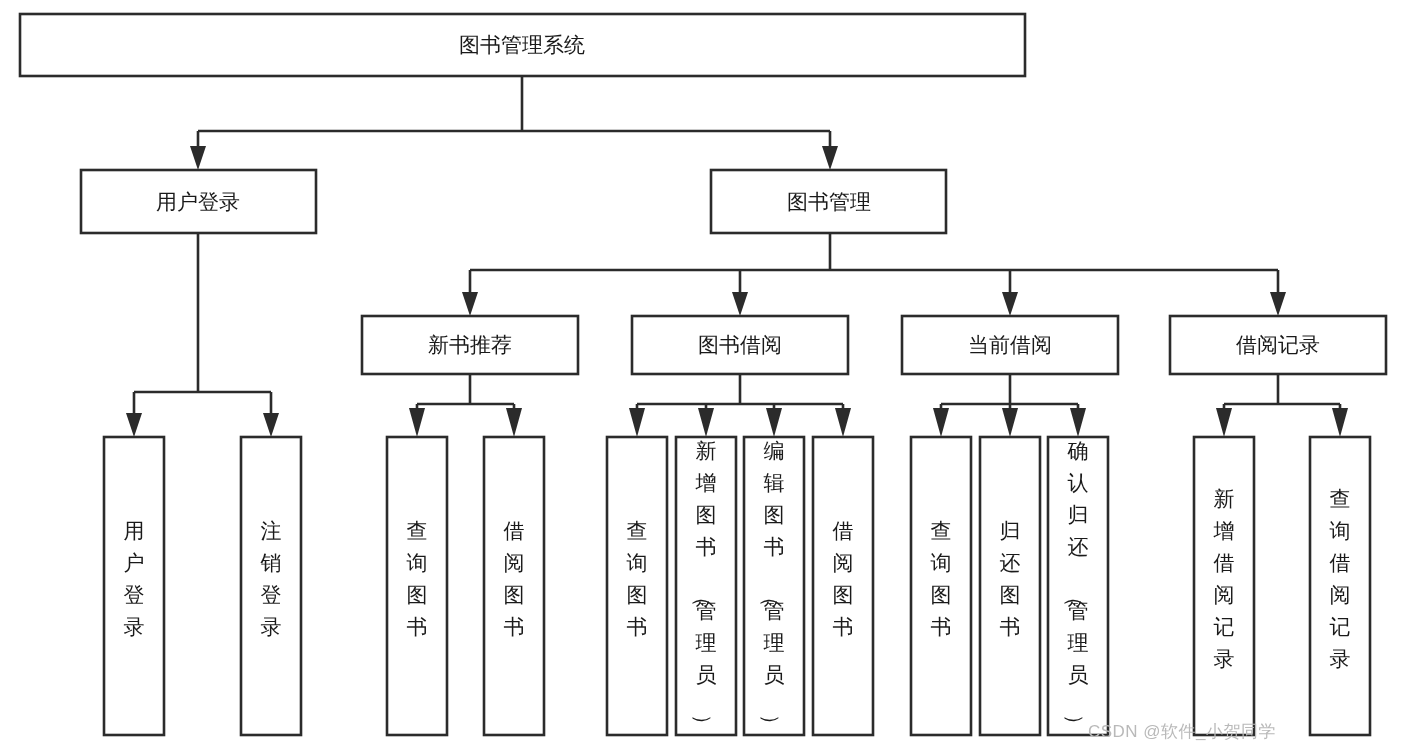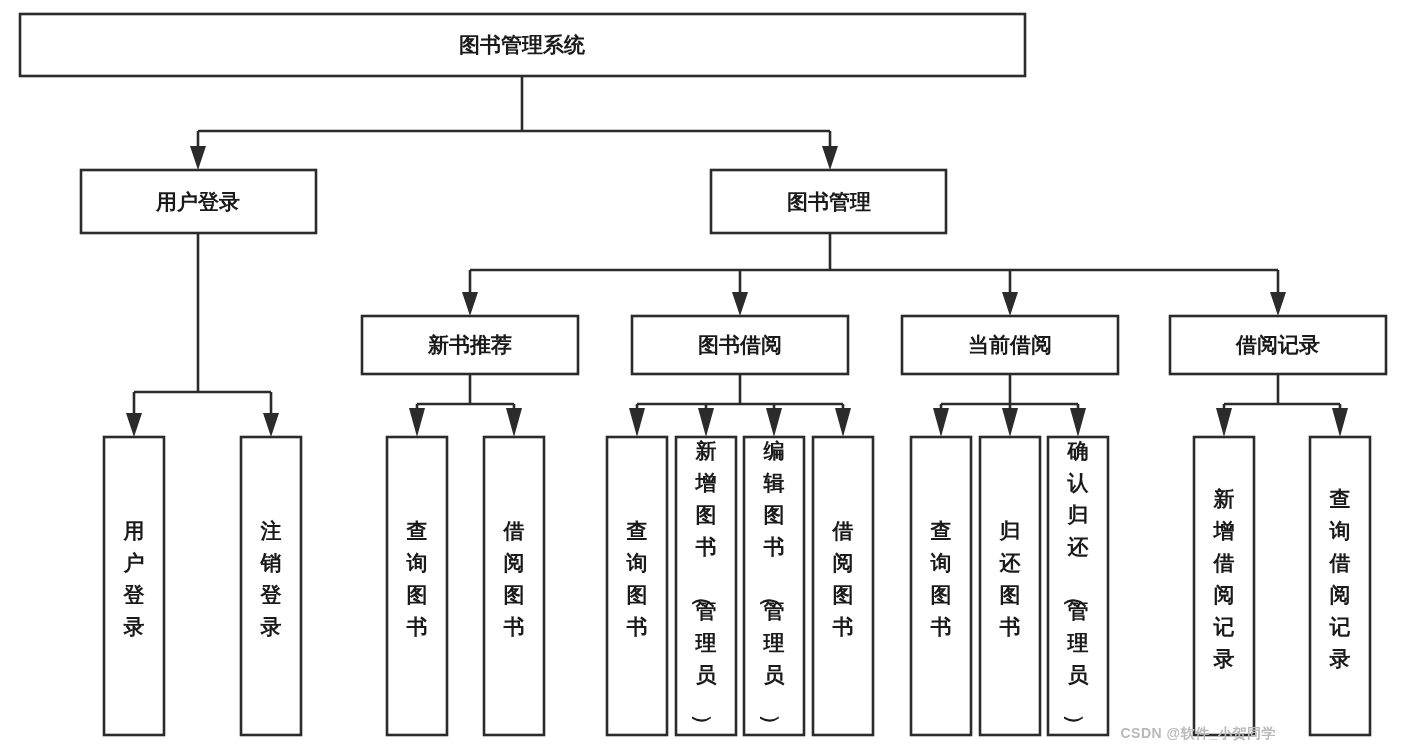--- a/index.html
+++ b/index.html
@@ -11,21 +11,20 @@
     width: 1405px;
     height: 747px;
     font-family: "Liberation Sans", "DejaVu Sans", sans-serif;
     overflow: hidden;
     position: relative;
   }
   #diagram-root {
     position: relative;
     width: 1284px;
     height: 747px;
-    font-weight: bold;
   }
   svg#tree-svg {
     position: absolute;
     left: 0;
     top: 0;
     width: 1405px;
     height: 747px;
     display: block;
   }
   .node-box {
@@ -54,21 +53,21 @@
     font-family: "Liberation Sans", "DejaVu Sans", sans-serif;
     font-size: 21px;
     fill: #1a1a1a;
     text-anchor: middle;
   }
   .watermark-text {
     position: absolute;
     right: 8px;
     bottom: 4px;
     font-family: "Liberation Sans", "DejaVu Sans", sans-serif;
-    font-size: 14px;
+    font-size: 17px;
     color: #b9b9b9;
     white-space: nowrap;
     letter-spacing: 0.5px;
     user-select: none;
   }
 </style>
 </head>
 <body>
 
 <div id="diagram-root">

